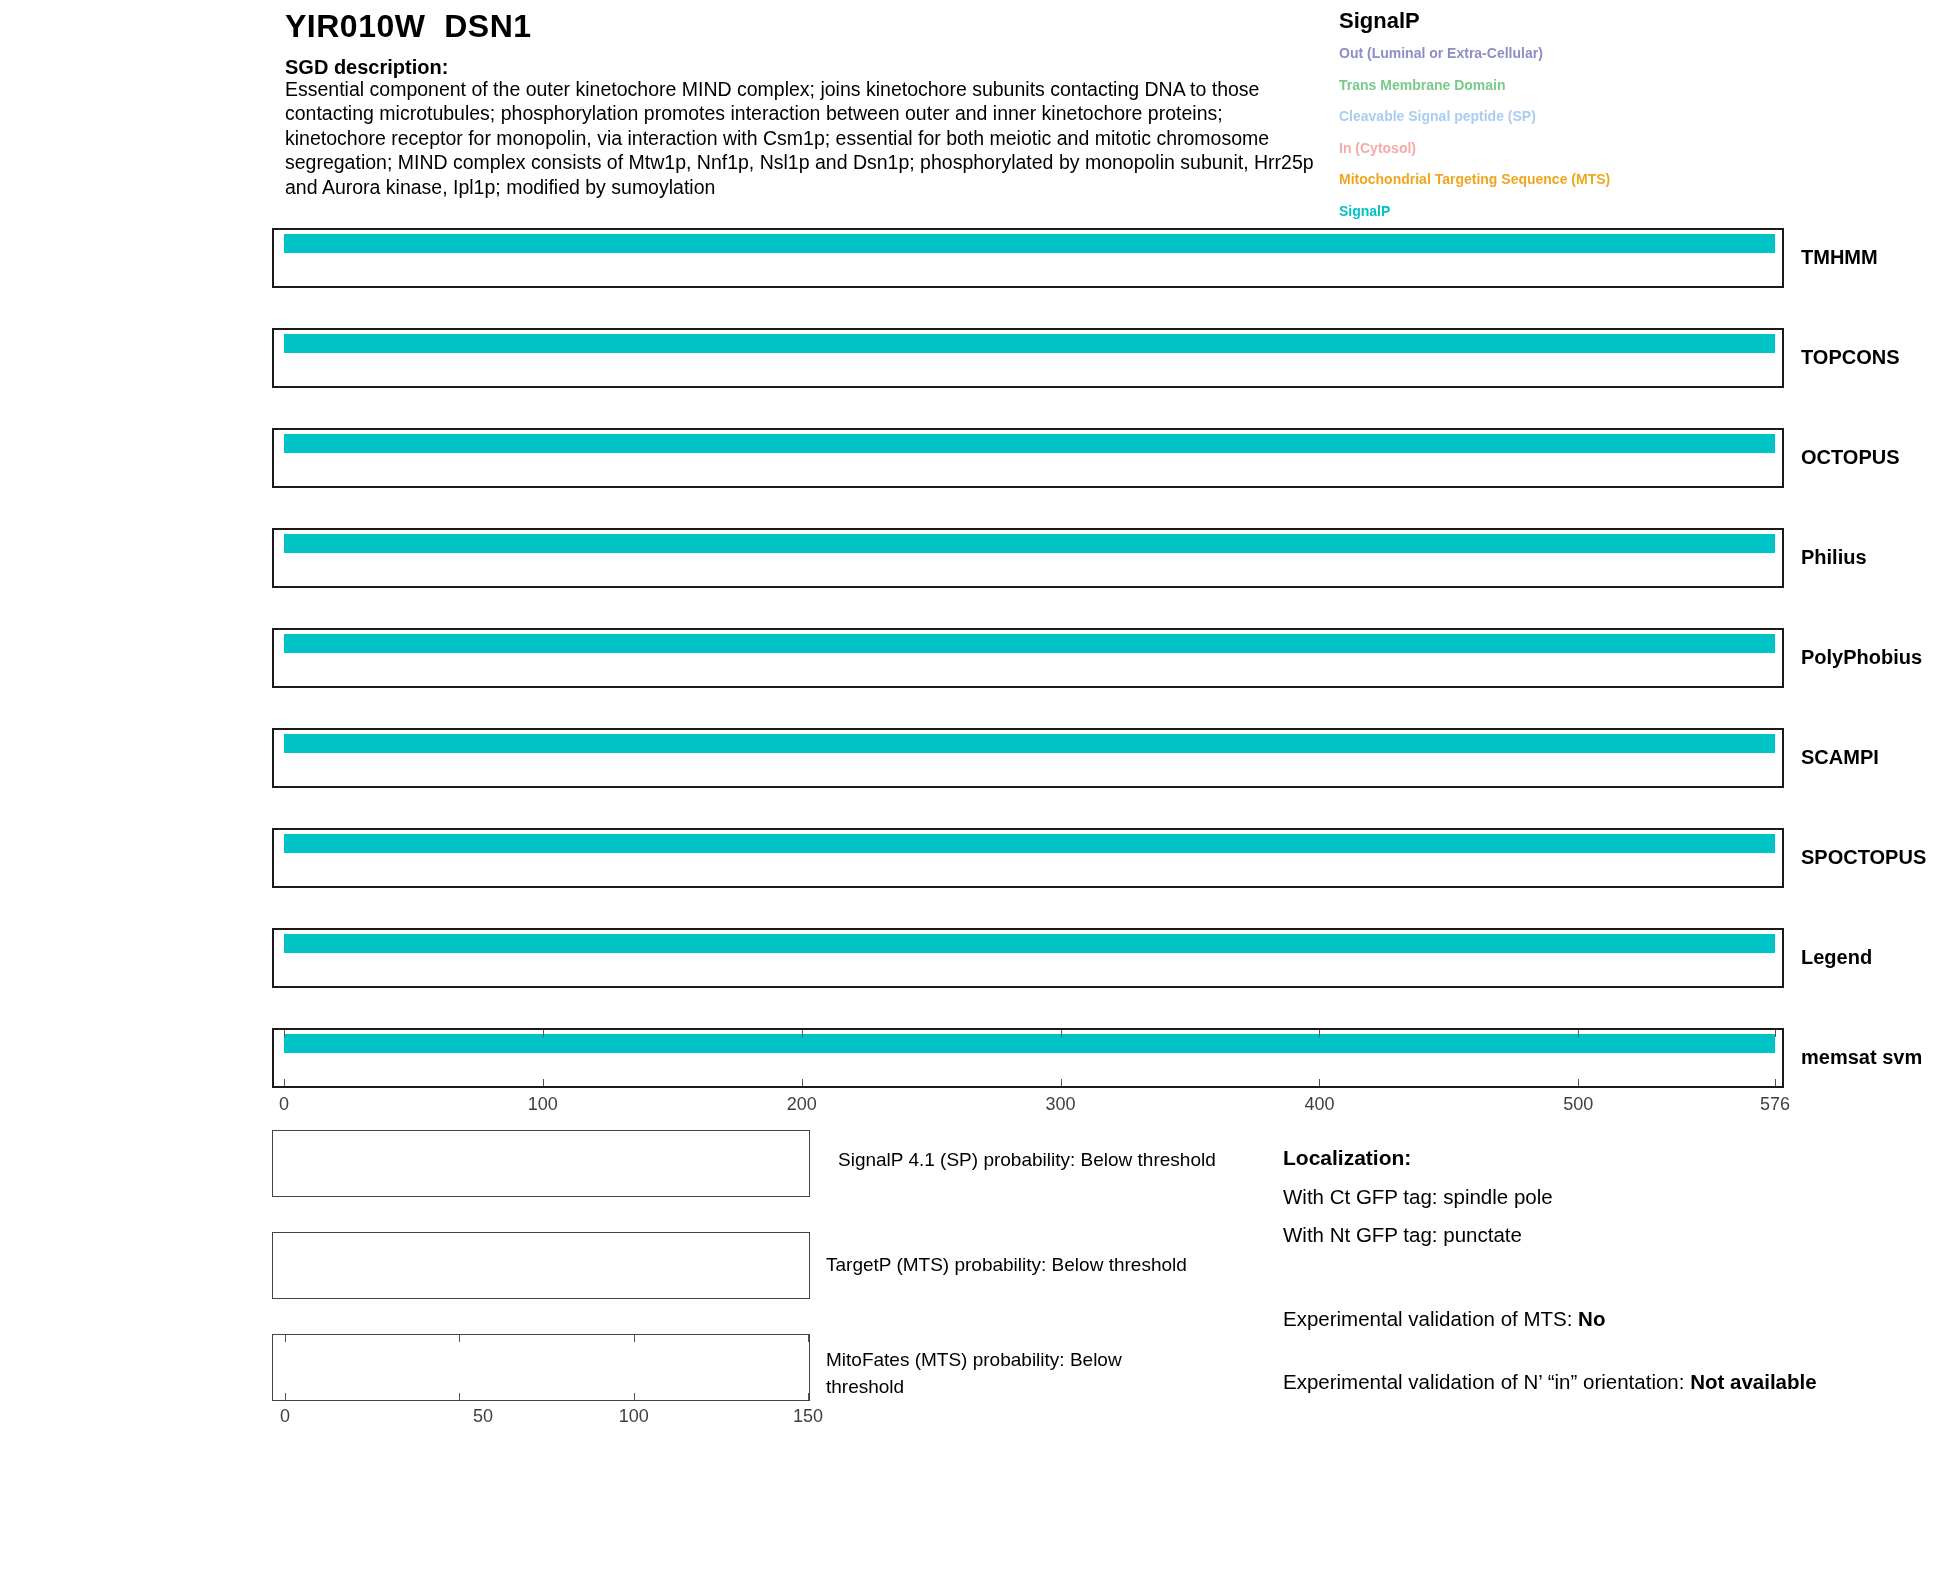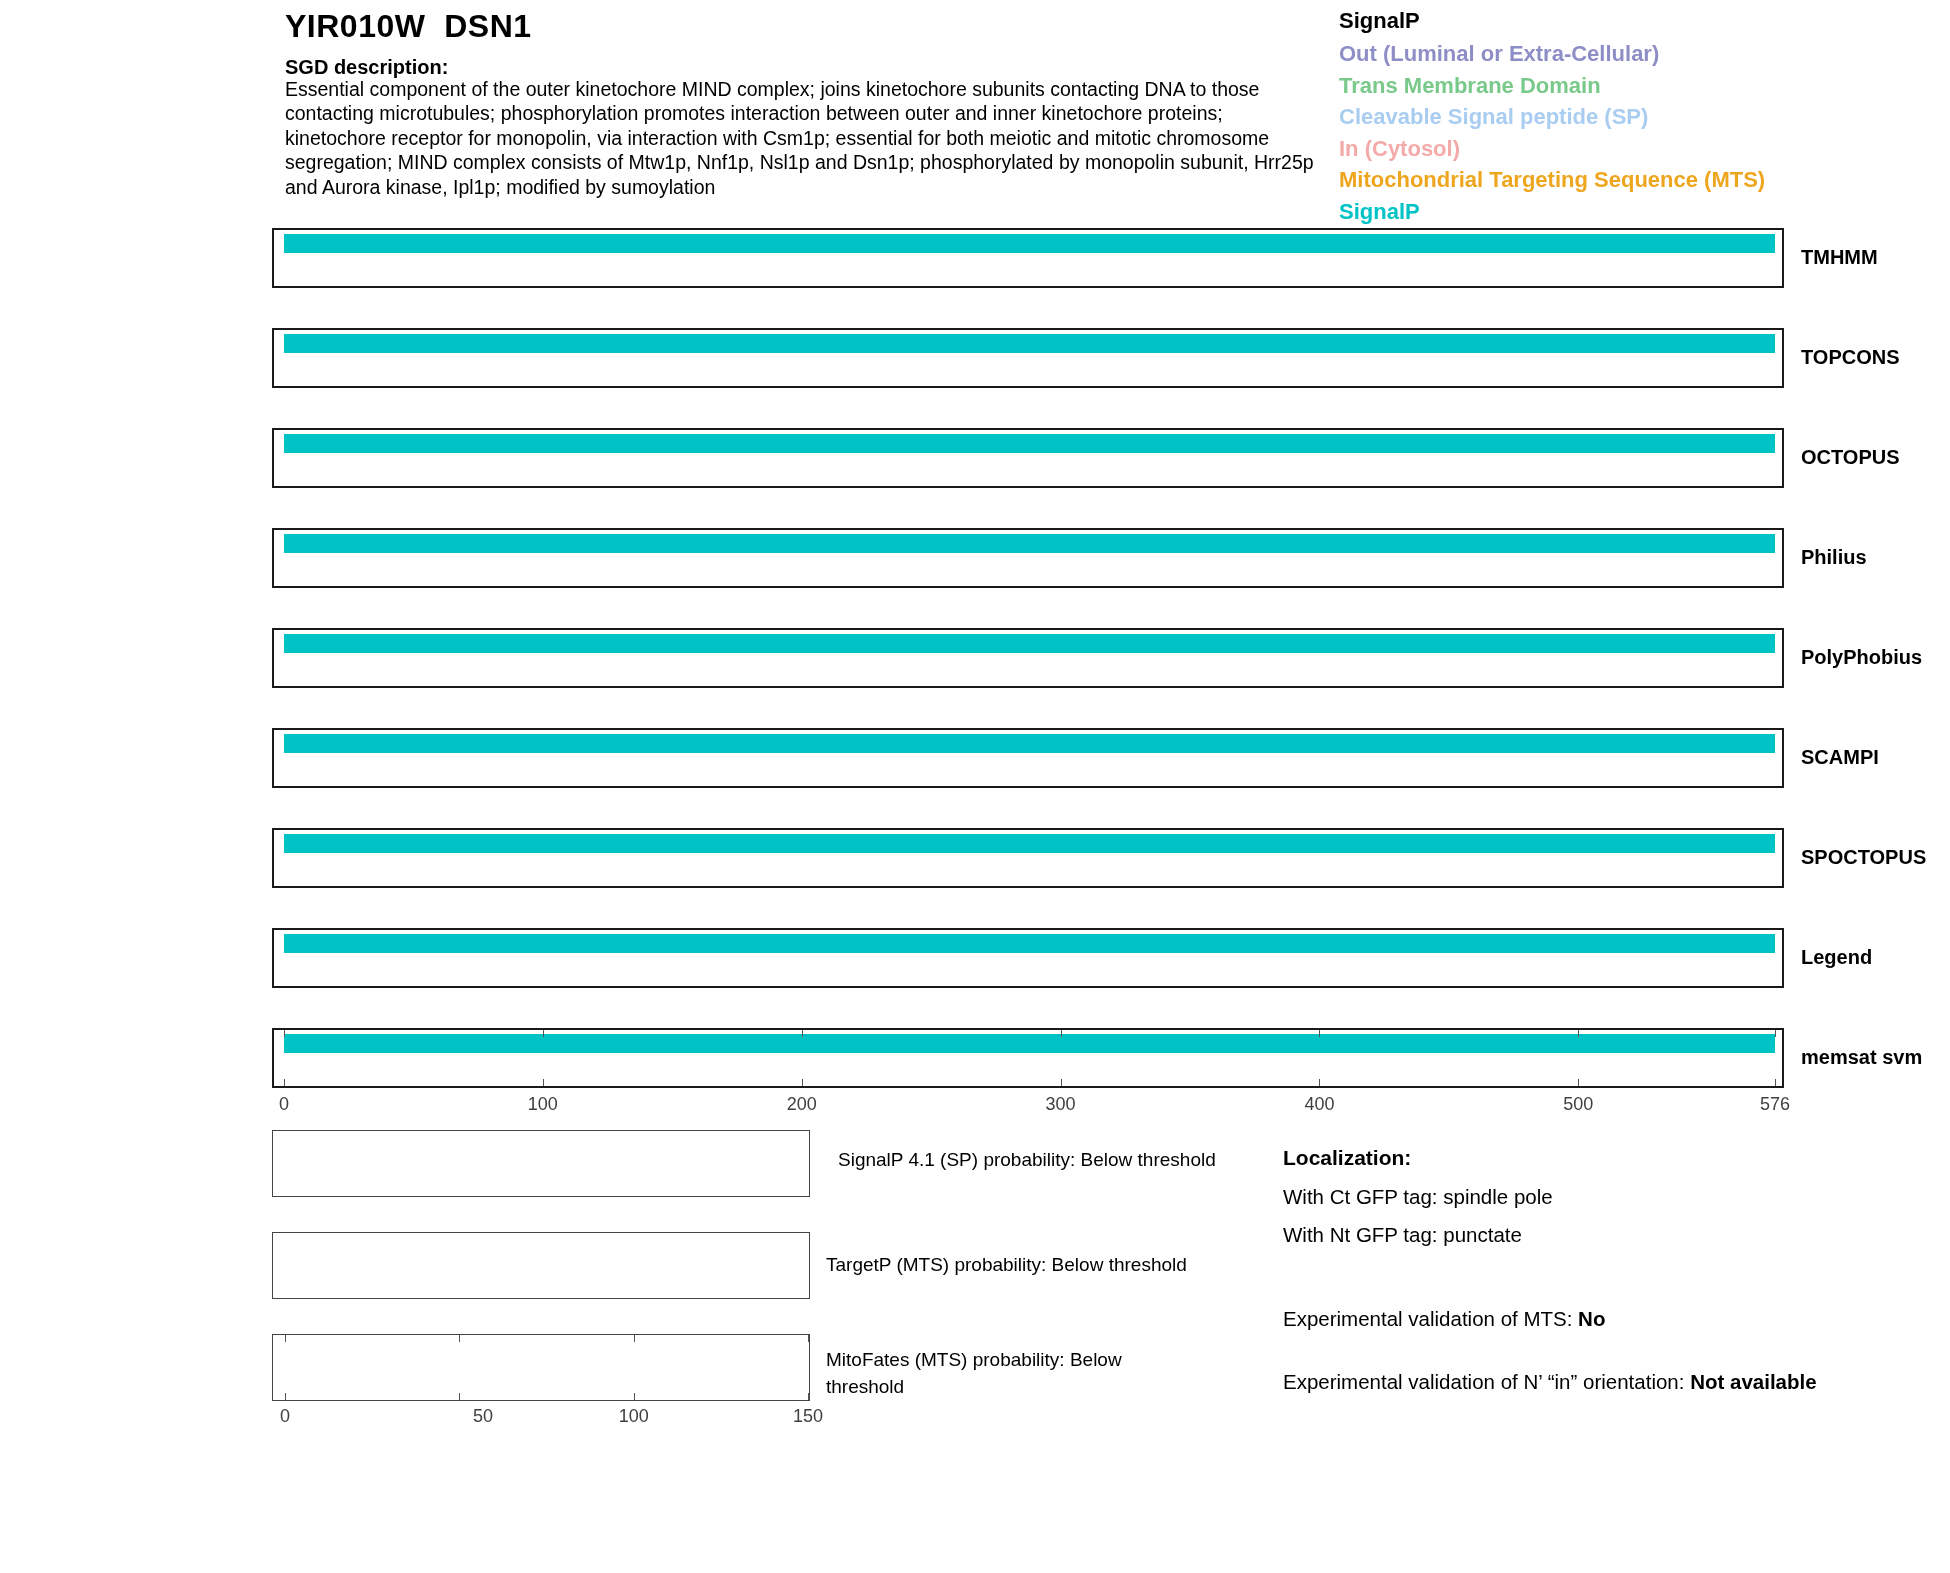--- a/index.html
+++ b/index.html
@@ -3,21 +3,21 @@
 <meta charset="utf-8">
 <style>
   html,body{margin:0;padding:0;background:#fff;}
   body{font-family:"Liberation Sans","DejaVu Sans",sans-serif;color:#000;}
   #canvas{position:relative;width:1950px;height:1573px;background:#fff;overflow:hidden;margin-left:20px;}
   .abs{position:absolute;}
   .title{font-size:32px;font-weight:bold;white-space:pre;letter-spacing:0.5px;}
   .sgd-label{font-size:20px;font-weight:bold;}
   .sgd-desc{font-size:19.5px;line-height:24.4px;}
   .legend-heading{font-size:22px;font-weight:bold;}
-  .legend-item{font-size:22px;font-weight:bold;line-height:31.5px;white-space:nowrap;}
+  .legend-item{font-size:14px;font-weight:bold;line-height:31.5px;white-space:nowrap;}
   .box{border:2px solid #1a1a1a;background:#fff;box-sizing:border-box;}
   .pbox{border:1px solid #444;background:#fff;box-sizing:border-box;}
   .bar{background:#00C3C6;}
   .track-label{font-size:20px;font-weight:bold;white-space:nowrap;}
   .tick{width:1px;background:#555;}
   .tick-label{font-size:18px;color:#404040;transform:translateX(-50%);white-space:nowrap;}
   .caption{font-size:19px;line-height:27px;}
   .res-heading{font-size:21px;font-weight:bold;}
   .res-line{font-size:20.5px;line-height:26px;}
   .res-wrap{font-size:20.5px;line-height:32px;}

